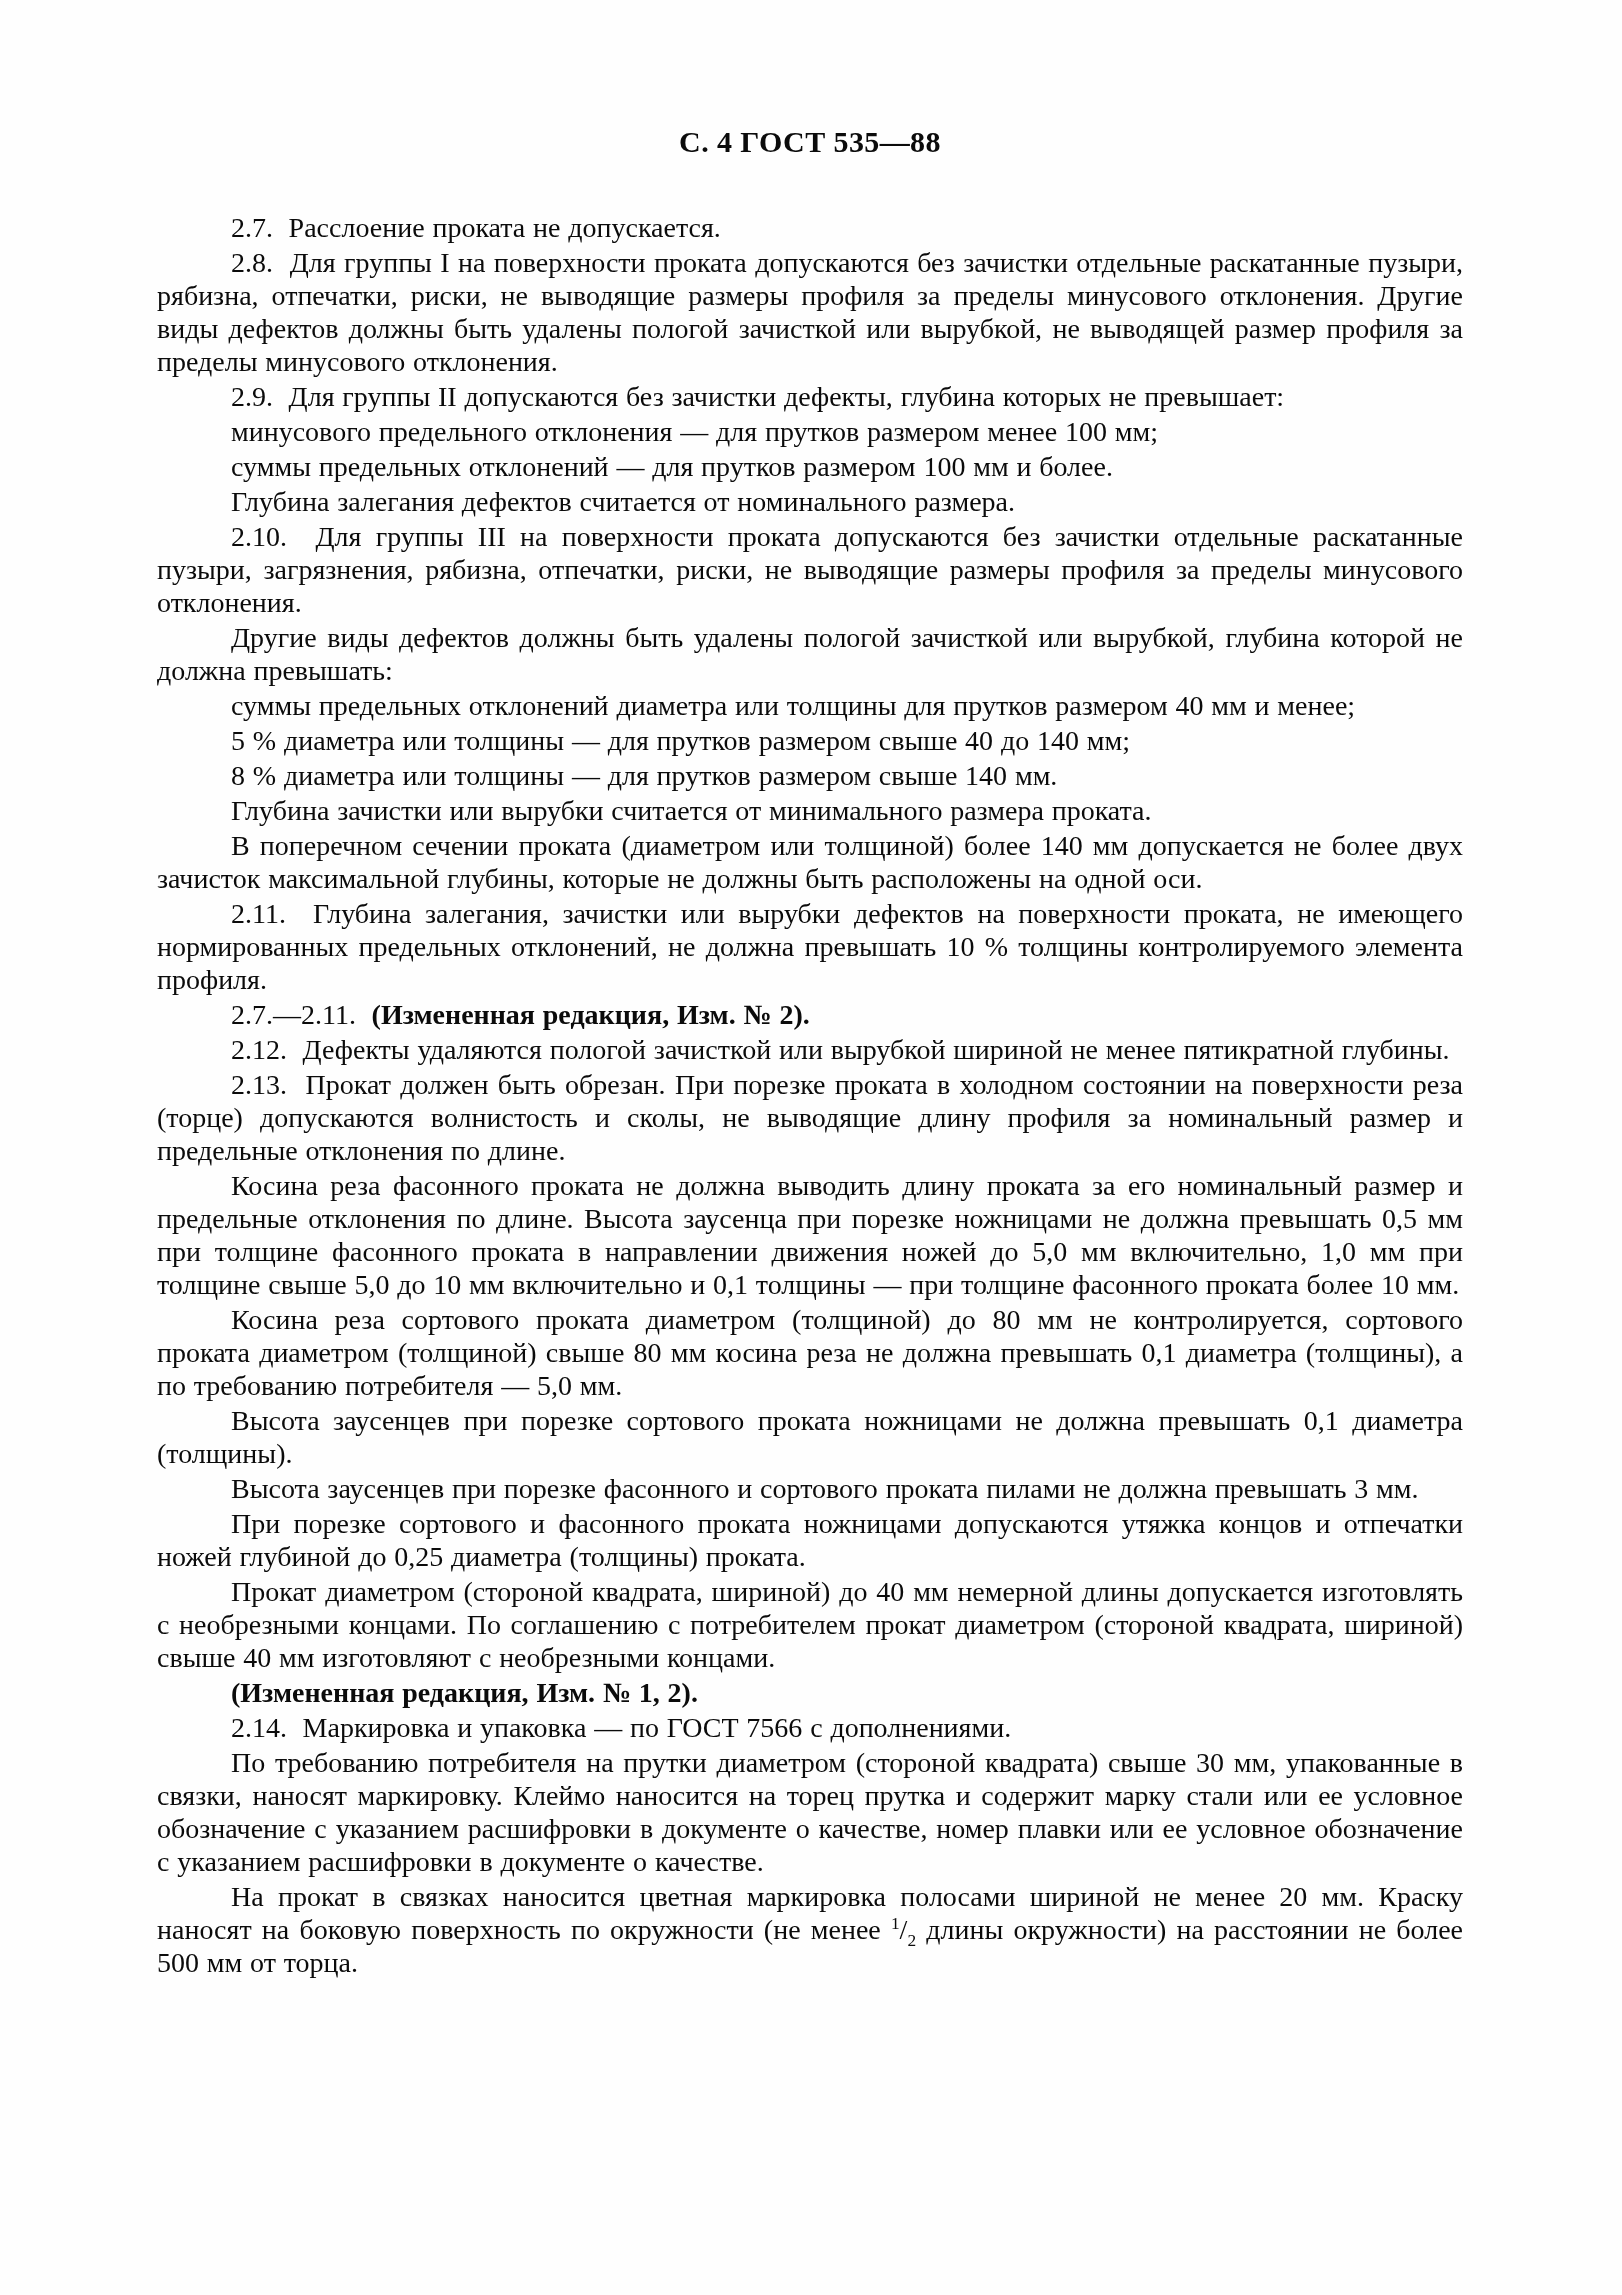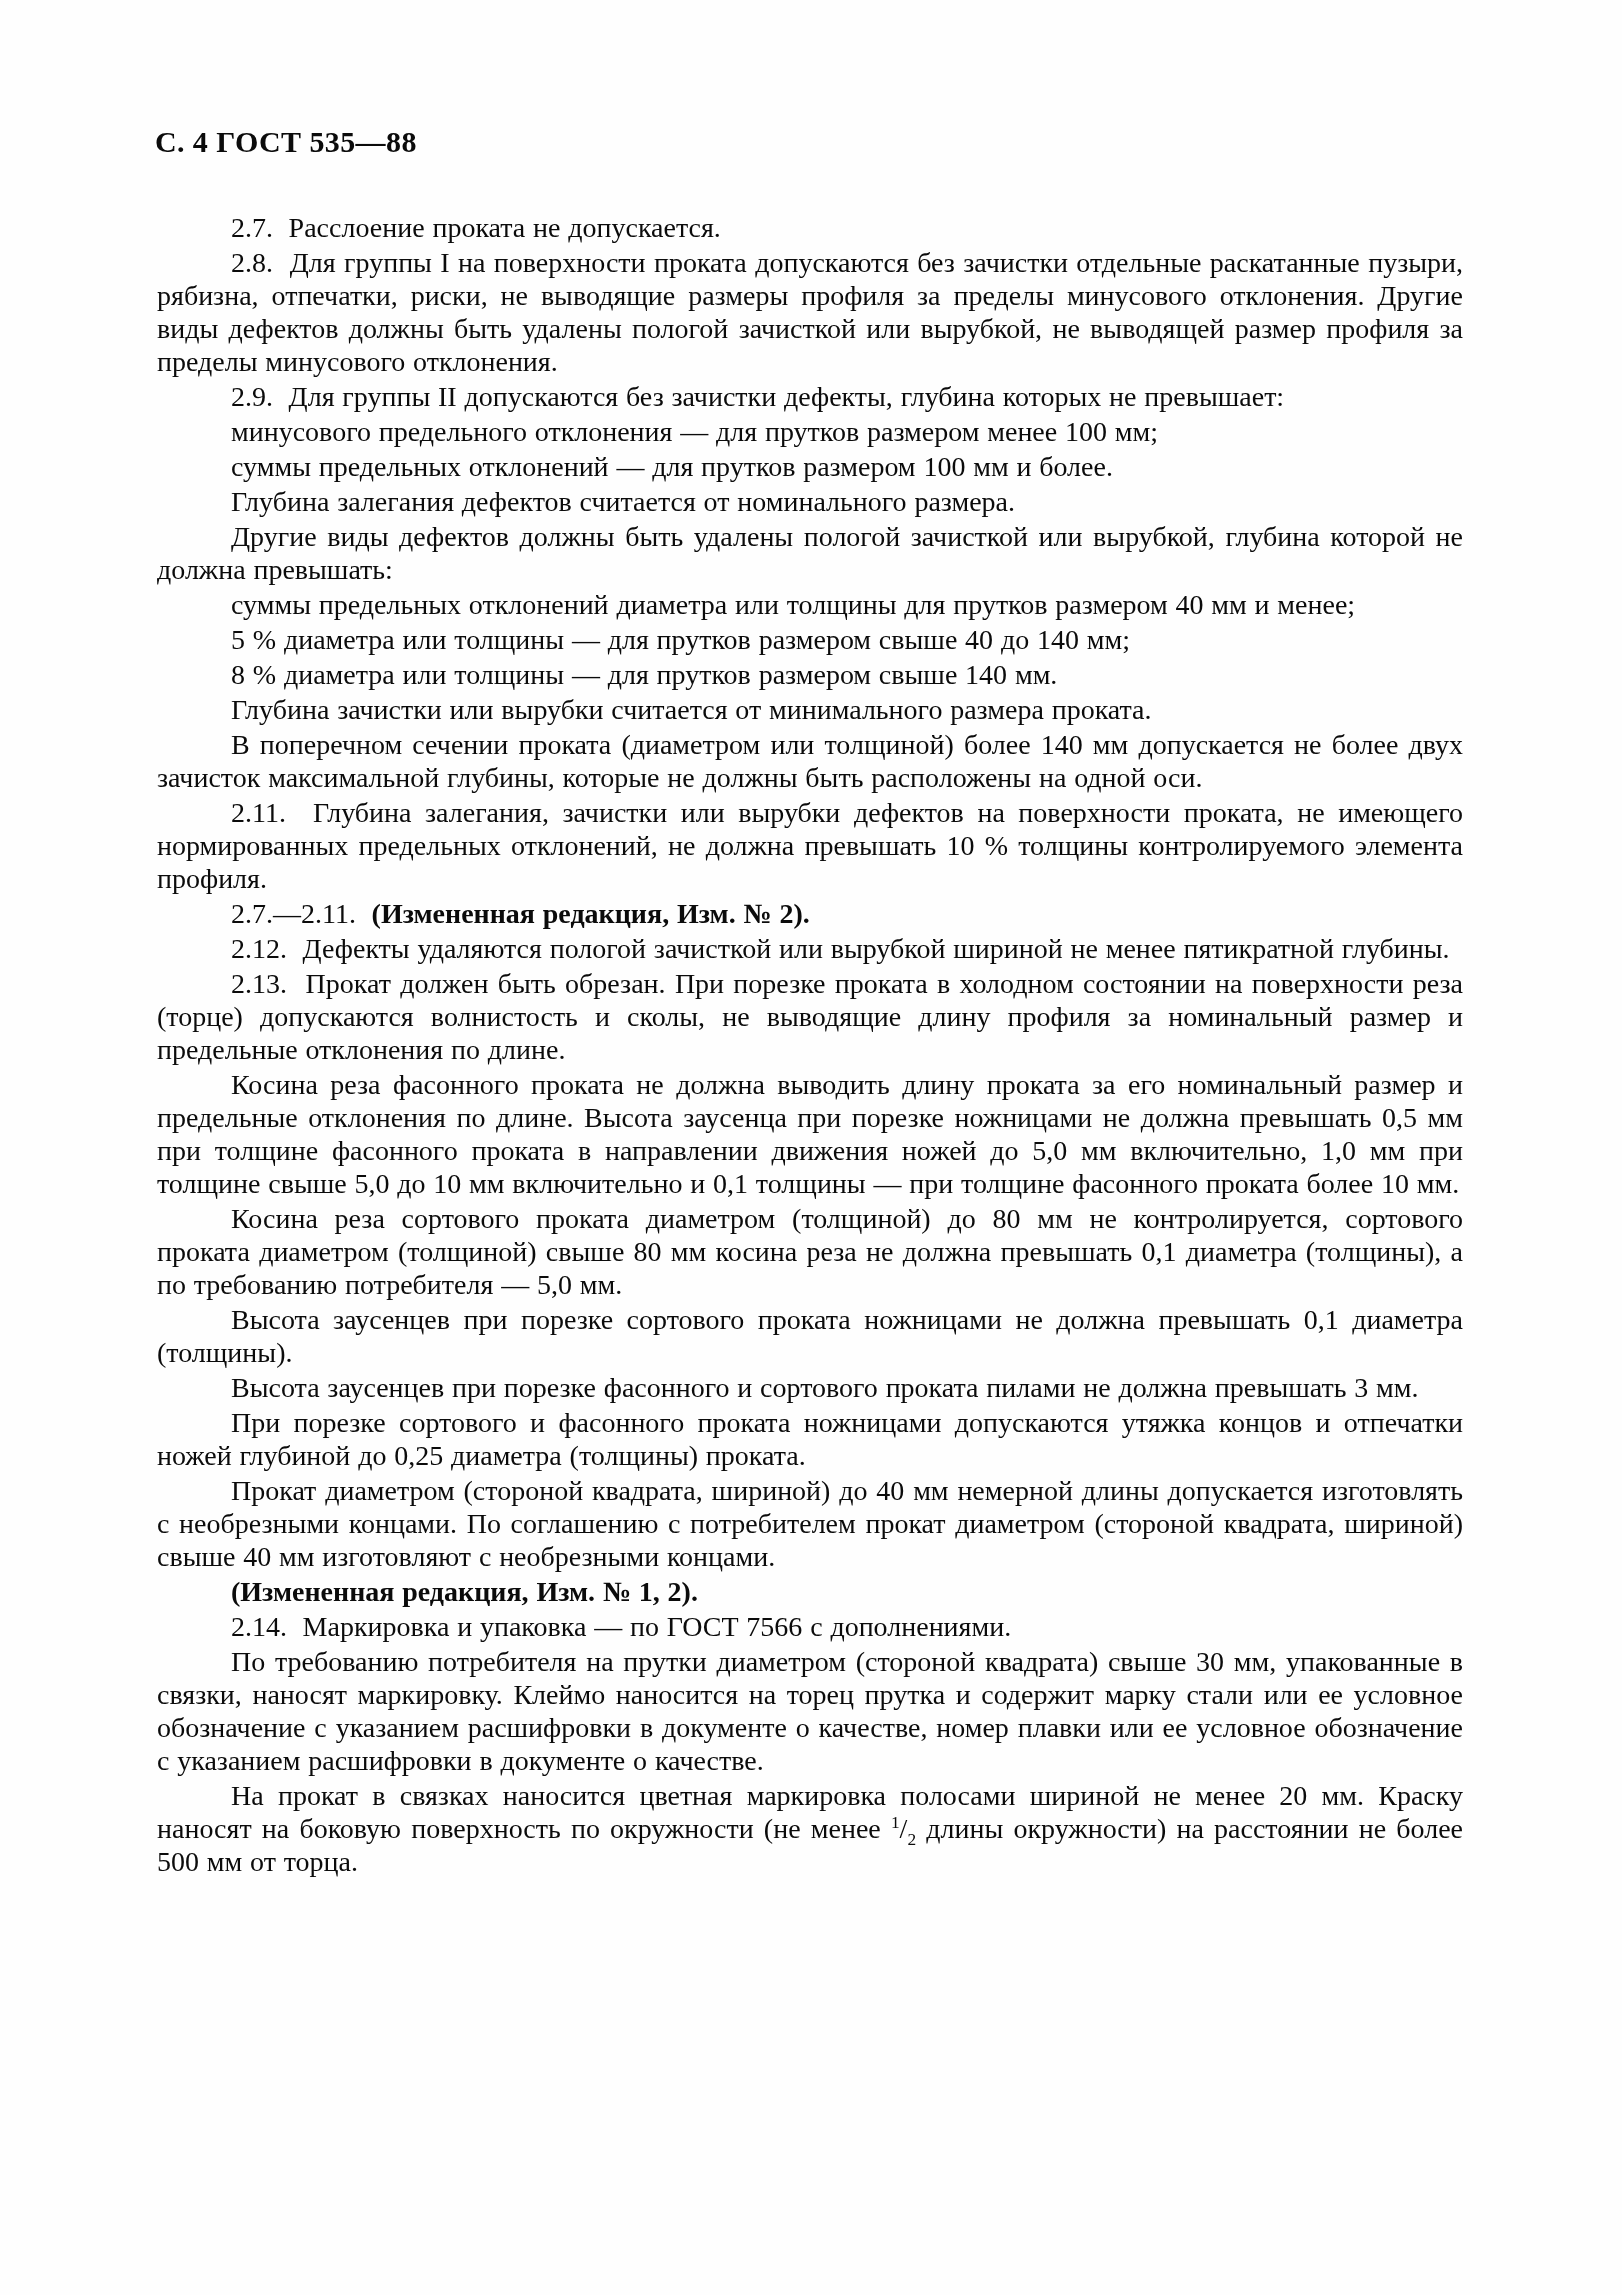--- a/index.html
+++ b/index.html
@@ -17,20 +17,21 @@
     font-family: "Liberation Serif", "DejaVu Serif", serif;
     color: #0b0b0b;
     overflow: hidden;
   }
   .doc-header {
     font-weight: 700;
     font-size: 30px;
     line-height: 34px;
     letter-spacing: 0.4px;
     margin-bottom: 52px;
+    text-align: center;
   }
   .doc-body p {
     margin: 2px;
     font-size: 28px;
     line-height: 33px;
     text-align: justify;
     text-indent: 74px;
     word-spacing: 0.8px;
   }
   .doc-body .bold {
@@ -55,20 +56,21 @@
   <div class="doc-header">С. 4 ГОСТ 535—88</div>
 
   <div class="doc-body">
 
     <p>2.7.&nbsp; Расслоение проката не допускается.</p>
     <p>2.8.&nbsp; Для группы I на поверхности проката допускаются без зачистки отдельные раскатанные пузыри, рябизна, отпечатки, риски, не выводящие размеры профиля за пределы минусового отклонения. Другие виды дефектов должны быть удалены пологой зачисткой или вырубкой, не выводящей размер профиля за пределы минусового отклонения.</p>
     <p>2.9.&nbsp; Для группы II допускаются без зачистки дефекты, глубина которых не превышает:</p>
     <p>минусового предельного отклонения — для прутков размером менее 100 мм;</p>
     <p>суммы предельных отклонений — для прутков размером 100 мм и более.</p>
     <p>Глубина залегания дефектов считается от номинального размера.</p>
+    <p>2.10.&nbsp; Для группы III на поверхности проката допускаются без зачистки отдельные раскатанные пузыри, загрязнения, рябизна, отпечатки, риски, не выводящие размеры профиля за пределы минусового отклонения.</p>
     <p>Другие виды дефектов должны быть удалены пологой зачисткой или вырубкой, глубина которой не должна превышать:</p>
     <p>суммы предельных отклонений диаметра или толщины для прутков размером 40 мм и менее;</p>
     <p>5 % диаметра или толщины — для прутков размером свыше 40 до 140 мм;</p>
     <p>8 % диаметра или толщины — для прутков размером свыше 140 мм.</p>
     <p>Глубина зачистки или вырубки считается от минимального размера проката.</p>
     <p>В поперечном сечении проката (диаметром или толщиной) более 140 мм допускается не более двух зачисток максимальной глубины, которые не должны быть расположены на одной оси.</p>
     <p>2.11.&nbsp; Глубина залегания, зачистки или вырубки дефектов на поверхности проката, не имеющего нормированных предельных отклонений, не должна превышать 10 % толщины контролируемого элемента профиля.</p>
 
     <p><span>2.7.—2.11.&nbsp; </span><span class="bold">(Измененная редакция, Изм. № 2).</span></p>
 

